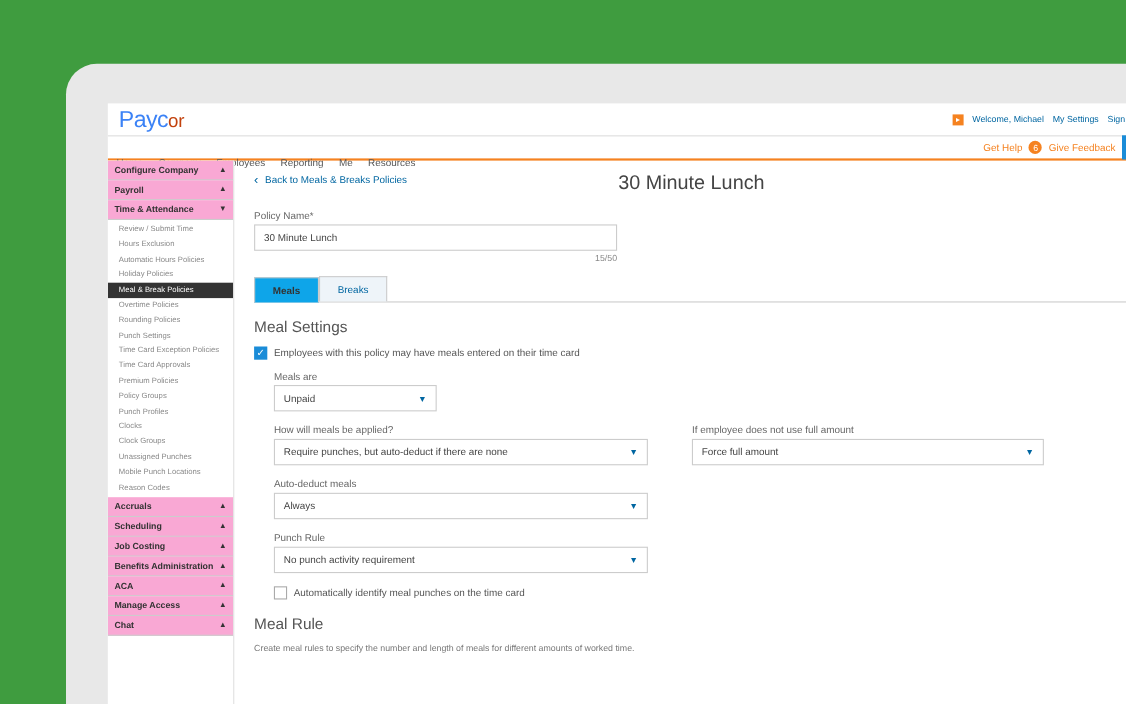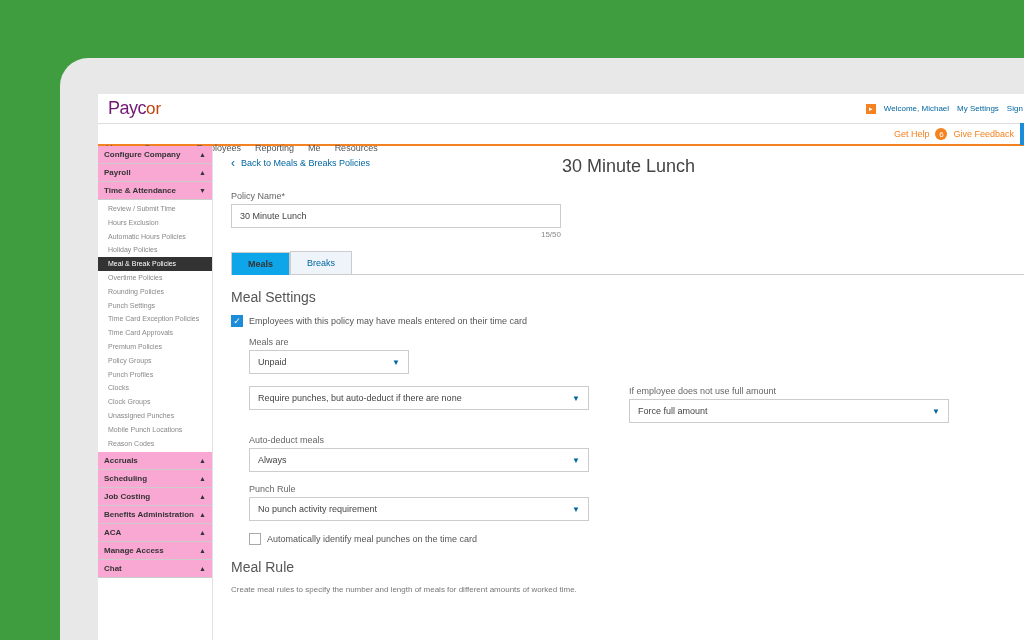--- a/index.html
+++ b/index.html
@@ -1,21 +1,21 @@
 <!DOCTYPE html>
 <html><head>
   <meta charset="utf-8">
   <style>
     * { box-sizing: border-box; margin: 0; padding: 0; font-family: Arial, Helvetica, sans-serif; }
     body { background: #3f9c3f; width: 1024px; height: 640px; overflow: hidden; }
     .device-frame { position: absolute; left: 60px; top: 58px; right: -20px; bottom: -20px; background: #e8e8e8; border-radius: 28px 0 0 0; padding: 36px 0 0 38px; }
     .screen { background: #fff; width: 100%; height: 100%; overflow: hidden; position: relative; }
     .topbar { display: flex; align-items: center; height: 30px; padding: 0 6px; border-bottom: 1px solid #ddd; }
     .logo { display: flex; align-items: baseline; padding-left: 4px; }
-    .logo-text { font-size: 18px; font-weight: 300; color: #701a75; letter-spacing: -0.5px; }
+    .logo-text { font-size: 21px; font-weight: 300; color: #3b82f6; letter-spacing: -0.5px; }
     .logo-accent { color: #c2410c; font-size: 17px; }
     .top-right { margin-left: auto; display: flex; align-items: center; gap: 8px; font-size: 8px; }
     .welcome-badge { width: 10px; height: 10px; background: #f58220; color: #fff; display: inline-flex; align-items: center; justify-content: center; font-size: 7px; }
     .top-link { color: #0066a1; cursor: pointer; }
     .menubar { display: flex; align-items: center; height: 22px; padding: 0 8px; border-bottom: 2px solid #f58220; font-size: 9px; color: #555; gap: 14px; }
     .menubar-item { cursor: pointer; margin-top: 27px; }
     .menubar-right { margin-left: auto; display: flex; align-items: center; gap: 6px; }
     .help-badge { width: 12px; height: 12px; border-radius: 50%; background: #f58220; color: #fff; font-size: 8px; display: inline-flex; align-items: center; justify-content: center; }
     .chat-btn { width: 22px; height: 22px; background: #1a8cd8; color: #fff; display: flex; align-items: center; justify-content: center; margin-right: -6px; }
     .content-area { display: flex; height: calc(100% - 52px); }
@@ -35,21 +35,21 @@
     .tab { padding: 6px 16px; font-size: 9px; border: 1px solid #ccc; border-bottom: none; margin-right: 0; background: #eef4f9; color: #0066a1; cursor: pointer; }
     .tab.active { background: #0ea5e9; color: #333; font-weight: bold; position: relative; top: 1px; }
     .section-h { font-size: 14px; font-weight: 300; color: #555; margin: 14px 0 10px 0; }
     .checkbox-row { display: flex; align-items: center; gap: 6px; font-size: 9px; margin-bottom: 10px; }
     .checkbox { width: 12px; height: 12px; background: #1a8cd8; display: inline-flex; align-items: center; justify-content: center; color: #fff; font-size: 9px; }
     .checkbox.empty { background: #fff; border: 1px solid #aaa; }
     .form-grid { display: flex; gap: 40px; }
     .form-col { flex: 0 0 340px; }
     .form-col-wide { flex: 0 0 320px; }
     .select { border: 1px solid #ccc; padding: 6px 8px; font-size: 9px; color: #444; display: flex; justify-content: space-between; align-items: center; cursor: pointer; margin-bottom: 12px; }
-    .select-small { width: 160px; }
+    .select-small { width: 148px; }
     .select-med { width: 340px; }
     .select-wide { width: 320px; }
     .caret { color: #0066a1; font-size: 8px; }
     .subtext { font-size: 8px; color: #777; margin-top: 4px; }
   </style>
 </head>
 <body>
 
 <div class="device-frame">
   <div class="screen">
@@ -170,20 +170,21 @@
 
         <div style="padding-left:18px;">
           <div class="field-label">Meals are</div>
           <div class="select select-small">
             <span>Unpaid</span>
             <span class="caret">▼</span>
           </div>
 
           <div class="form-grid">
             <div class="form-col">
+              <div class="field-label">How will meals be applied?</div>
               <div class="select select-med">
                 <span>Require punches, but auto-deduct if there are none</span>
                 <span class="caret">▼</span>
               </div>
             </div>
             <div class="form-col-wide">
               <div class="field-label">If employee does not use full amount</div>
               <div class="select select-wide">
                 <span>Force full amount</span>
                 <span class="caret">▼</span>

